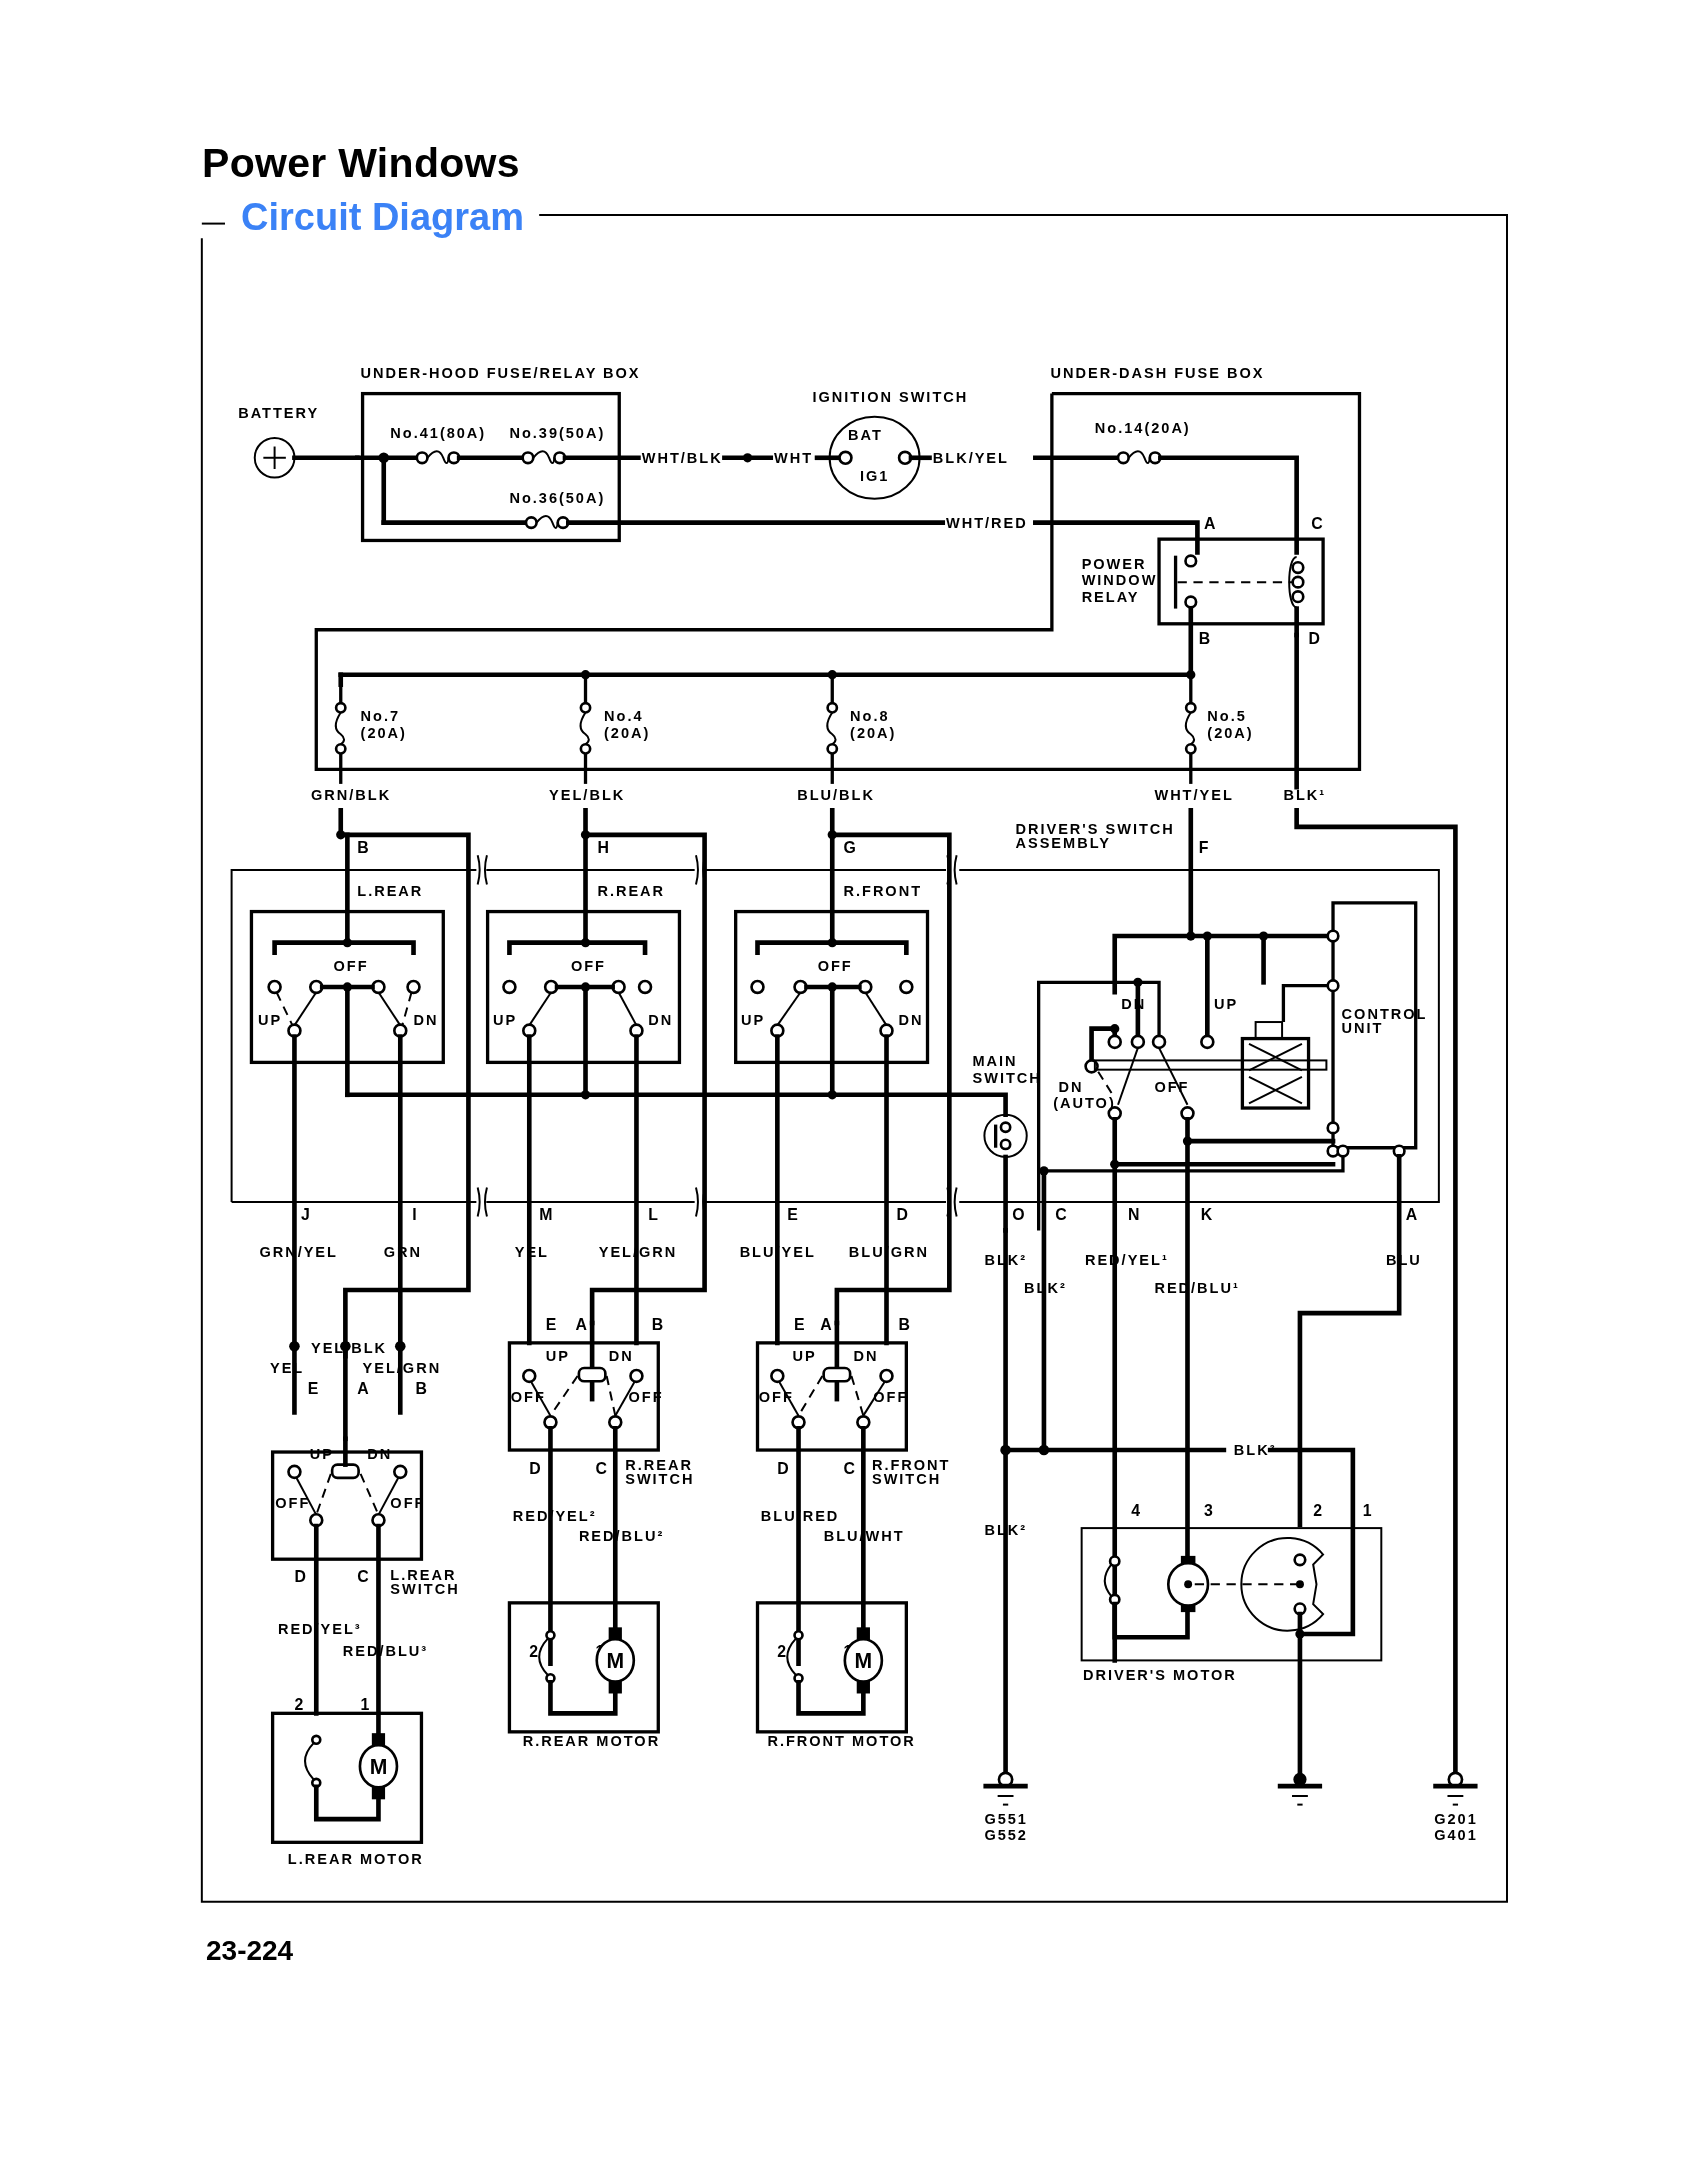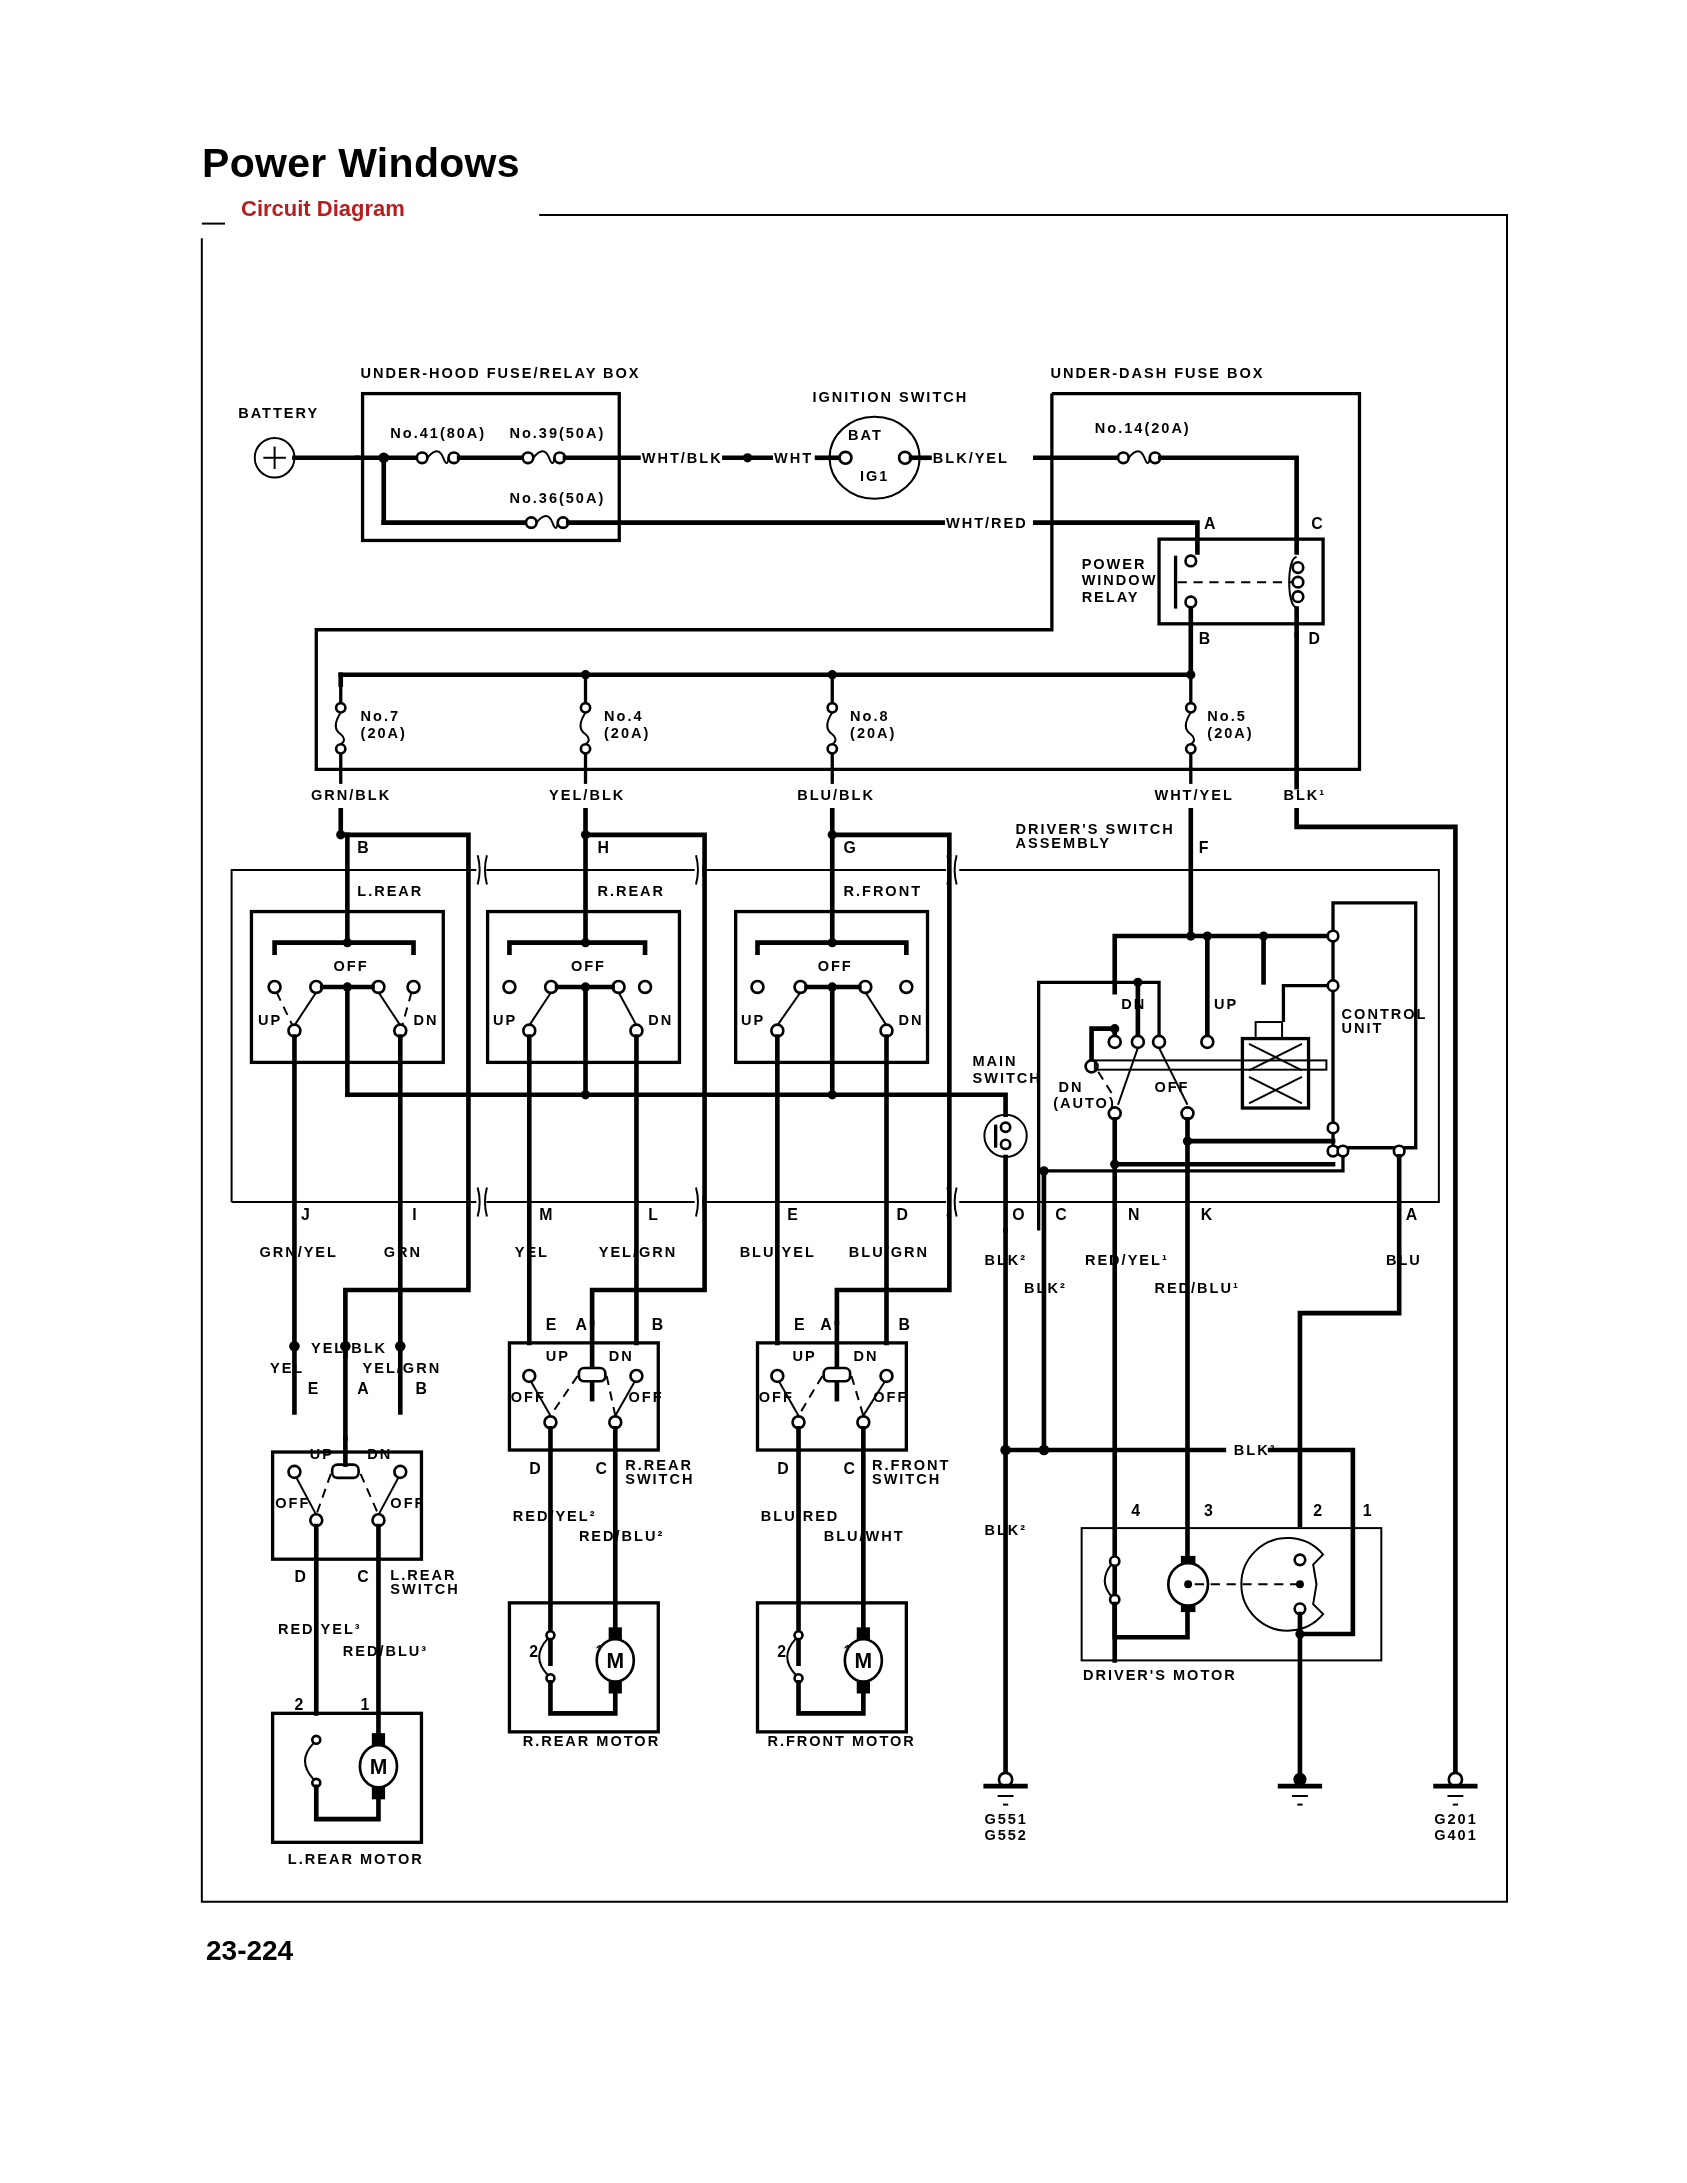--- a/index.html
+++ b/index.html
@@ -1,18 +1,18 @@
 <!DOCTYPE html>
 <html style="font-size:10.6px"><head>
 <meta charset="utf-8">
 <style>
   html, body { margin:0; padding:0; background:#ffffff; }
   body { width:1687px; height:2183px; position:relative; overflow:hidden; }
   #page-title { position:absolute; left:202px; top:140px; font-family:"Liberation Sans", sans-serif; font-weight:bold; font-size:41px; color:#000; letter-spacing:0.3px;text-align:center; }
-  #section-title { position:absolute; left:241px; top:196px; font-family:"Liberation Sans", sans-serif; font-weight:bold; font-size:22px; color:#b91c1c; }
+  #section-title { position:absolute; left:241px; top:196px; font-family:"Liberation Sans", sans-serif; font-weight:bold; font-size:38px; color:#3b82f6; }
   #page-number { position:absolute; left:206px; top:1935px; font-family:"Liberation Sans", sans-serif; font-weight:bold; font-size:28px; color:#000; }
   svg#diagram { position:absolute; left:0; top:0; }
   svg text { font-family:"Liberation Sans", sans-serif; font-weight:bold; fill:#000; }
   .lbl { font-size:22px; letter-spacing:3px; }
   .pin { font-size:24px; }
   .w  { stroke:#000; stroke-width:7; fill:none; stroke-linecap:square; }
   .wt { stroke:#000; stroke-width:5; fill:none; }
   .bx { stroke:#000; stroke-width:5; fill:none; }
   .thin { stroke:#000; stroke-width:3; fill:none; }
   .dash { stroke:#000; stroke-width:3; fill:none; stroke-dasharray:14 10; }

